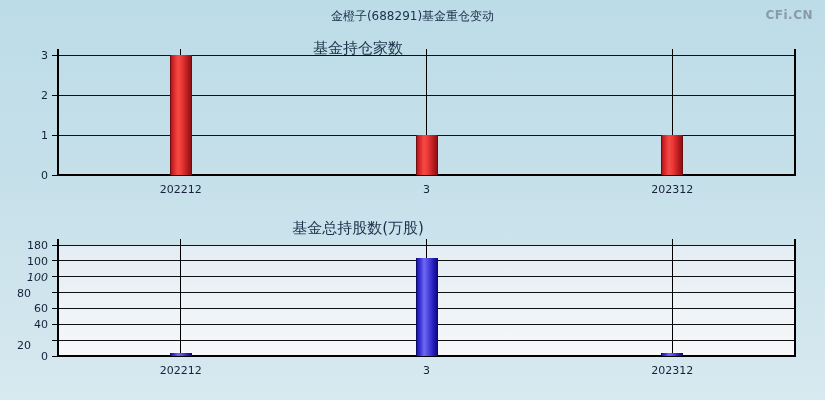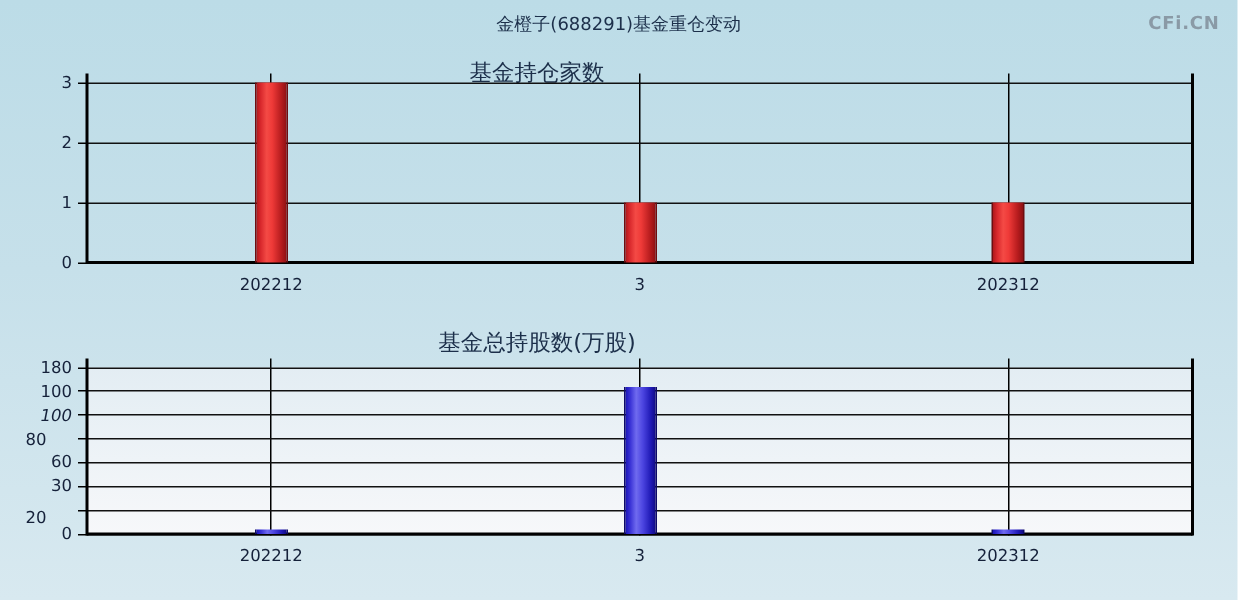--- a/index.html
+++ b/index.html
@@ -204,21 +204,21 @@
         <div class="tick-mark" style="top: -0.5px; left: -6px;"></div>
         <div class="axis-v" style="left: -1px; top: -6px; height: 118px;"></div>
         <div class="axis-v" style="left: 736px; top: -6px; height: 118px;"></div>
         <div class="axis-h" style="left: 0px; top: 110px; width: 737px;"></div>
         <div class="bar bar-blue" style="left: 111.833px; width: 22px; height: 3px;"></div>
         <div class="bar bar-blue" style="left: 357.5px; width: 22px; height: 97.5214px;"></div>
         <div class="bar bar-blue" style="left: 603.167px; width: 22px; height: 3px;"></div>
       </div>
   <div class="y-label" style="top: 111px; left: 0px; width: 48px;">0</div>
       <div class="y-label" style="top: 100px; left: 0px; width: 48px; text-align: center;">20</div>
-      <div class="y-label" style="top: 79.2857px; left: 0px; width: 48px;">30</div>
+      <div class="y-label" style="top: 79.2857px; left: 0px; width: 48px;">40</div>
       <div class="y-label" style="top: 63.4286px; left: 0px; width: 48px;">60</div>
       <div class="y-label" style="top: 47.5714px; left: 0px; width: 48px; text-align: center;">80</div>
       <div class="y-label" style="top: 31.7143px; left: 0px; width: 48px; font-style: italic;">100</div>
       <div class="y-label" style="top: 15.8571px; left: 0px; width: 48px;">100</div>
       <div class="y-label" style="top: 0px; left: 0px; width: 48px;">180</div>
       <div class="x-label" style="left: 180.833px; top: 119px;">202212</div>
       <div class="x-label" style="left: 426.5px; top: 119px;">3</div>
       <div class="x-label" style="left: 672.167px; top: 119px;">202312</div>
     </div>
 

